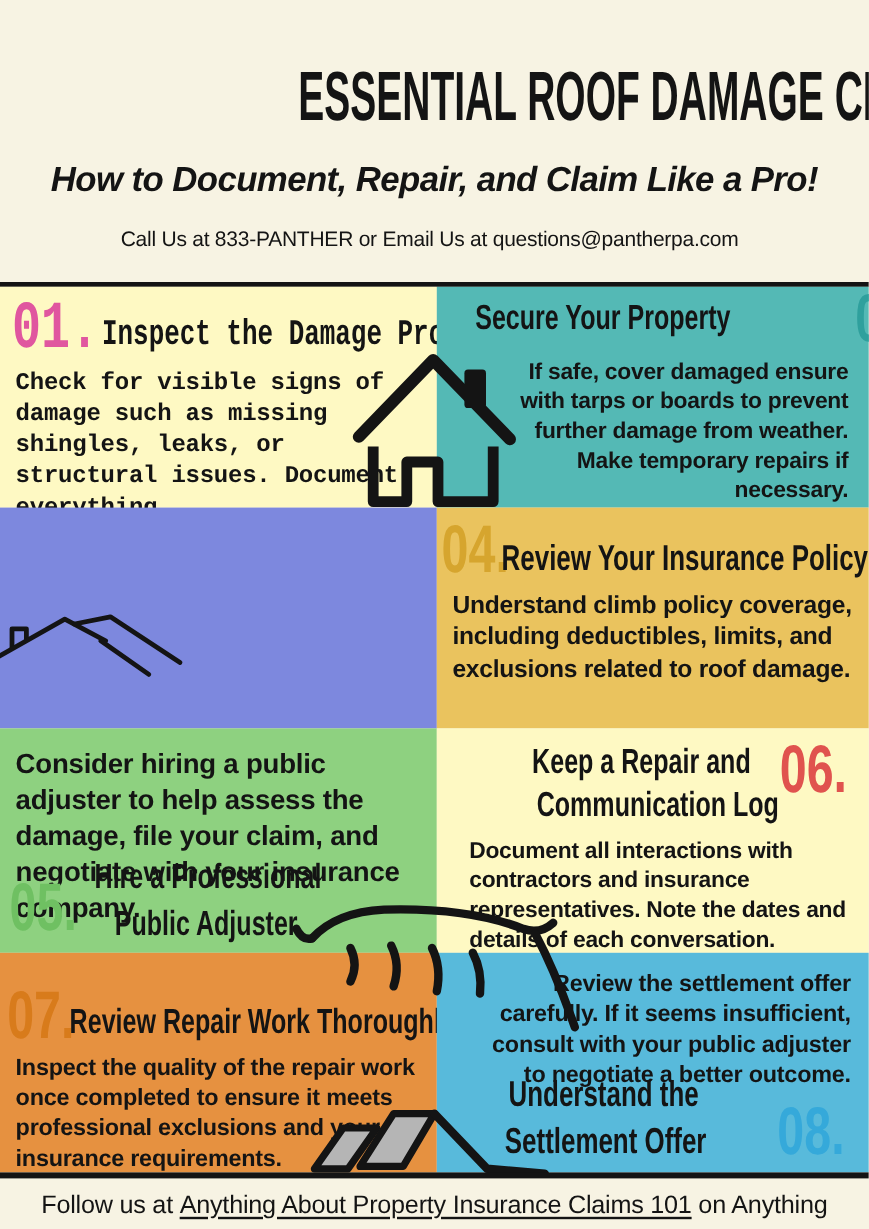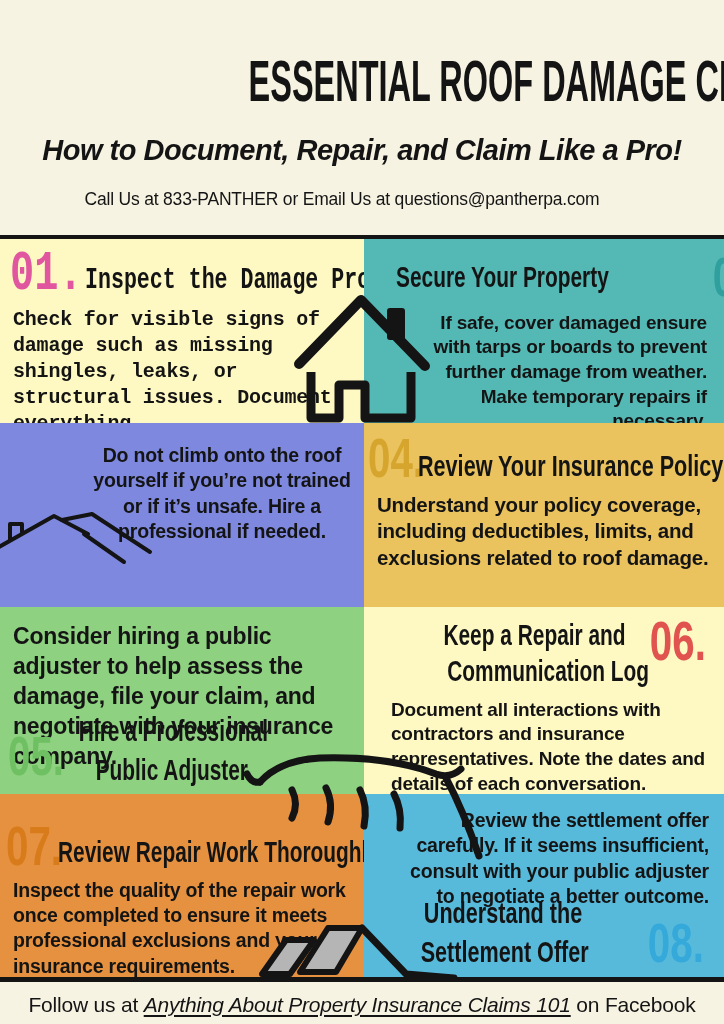--- a/index.html
+++ b/index.html
@@ -6,21 +6,21 @@
   body{width:724px;height:1024px;position:relative;overflow:hidden;
        font-family:"Liberation Sans","DejaVu Sans",sans-serif;color:#141414;}
 
   
   .header{position:absolute;top:0;left:0;width:724px;height:235px;text-align:center;}
   .main-title{margin:0;position:absolute;top:52px;left:0;width:724px;
       font-size:58px;font-weight:800;line-height:1;white-space:nowrap;letter-spacing:0px;}
   .main-title .cnd{transform:scaleX(.56);transform-origin:50% 50%;}
   .subtitle{position:absolute;top:134px;left:0;width:724px;margin:0;
       font-size:29px;font-weight:700;font-style:italic;letter-spacing:-0.5px;}
-  .contact{position:absolute;top:189px;left:0;width:684px;margin:0;
+  .contact{position:absolute;top:189px;left:16px;width:684px;margin:0;
       font-size:17.5px;font-weight:400;letter-spacing:-0.2px;}
 
   
   .cnd{display:inline-block;white-space:nowrap;font-weight:800;}
   .o-l{transform:scaleX(.72);transform-origin:0 50%;}
   .o-r{transform:scaleX(.72);transform-origin:100% 50%;}
   .o-c{transform:scaleX(.72);transform-origin:50% 50%;}
 
   .divider{position:absolute;left:0;width:724px;background:#141414;}
   .divider.top{top:235px;height:4px;}
@@ -35,21 +35,21 @@
   .btitle{font-size:30px;line-height:1.02;}
   .bbody{font-weight:700;line-height:1.3;margin:0;letter-spacing:-0.2px;}
 
   
   .b1-row{display:flex;align-items:flex-start;padding:12px 0 0 10px;}
   .b1-row .num{margin-right:-26px;}
   .b1-row .btitle{margin-top:14px;}
   .b1 .bbody{font-size:20px;padding:8px 10px 0 13px;}
 
   
-  .b2-row{display:flex;align-items:flex-start;padding:14px 20px 0 32px;}
+  .b2-row{display:flex;align-items:flex-start;padding:2px 20px 0 32px;}
   .b2-row .btitle{font-size:29px;margin-top:10px;}
   .b2-row .num{margin-left:auto;}
   .b2 .bbody{font-size:19px;text-align:right;padding:10px 17px 0 64px;}
 
   
   .b3 .bbody{font-size:19.5px;text-align:center;padding:20px 10px 0 90px;}
   .b3-row{position:absolute;left:18px;bottom:4px;display:flex;align-items:center;}
   .b3-row .btitle{font-size:30px;}
   .b3-row .num{margin-left:-88px;}
 
@@ -80,21 +80,21 @@
   
   .b8 .bbody{font-size:19.5px;text-align:right;padding:14px 15px 0 36px;}
   .b8-title{position:absolute;left:24px;bottom:6px;width:230px;text-align:center;line-height:1.3;}
   .b8-title .cnd{font-size:30px;}
   .b8-num{position:absolute;right:20px;bottom:10px;}
 
   
   .footer{position:absolute;top:982px;left:0;width:724px;height:46px;
       display:flex;align-items:center;justify-content:center;font-size:21px;
       font-weight:400;letter-spacing:-0.2px;white-space:pre;}
-  .footer .link{text-decoration:underline;text-decoration-thickness:2px;text-underline-offset:3px;font-style:italic;}
+  .footer .link{text-decoration:underline;text-decoration-thickness:2px;text-underline-offset:3px;}
 
   
   .icon{position:absolute;pointer-events:none;}
   .icon svg{display:block;overflow:visible;}
 </style>
 </head>
 <body style="background: rgb(247, 243, 227);">
 
 <div class="header">
   <h1 class="main-title"><span class="cnd">ESSENTIAL ROOF DAMAGE CHECKLIST</span></h1>
@@ -116,29 +116,28 @@
 
   <div class="block b2" style="background: rgb(84, 185, 181);">
     <div class="b2-row">
       <span class="cnd o-l btitle">Secure Your Property</span>
       <span class="cnd o-r num" style="color: rgb(47, 160, 157);">02.</span>
     </div>
     <p class="bbody">If safe, cover damaged ensure with tarps or boards to prevent further damage from weather. Make temporary repairs if necessary.</p>
   </div>
 
   <div class="block b3" style="background: rgb(125, 136, 222);">
-    <p class="bbody">Do not climb onto the roof yourself if you’re not trained or if it’s unsafe. Hire a professional if needed.</p>
   </div>
 
   <div class="block b4" style="background: rgb(234, 195, 94);">
     <div class="b4-row">
       <span class="cnd o-l num" style="color: rgb(214, 165, 46);">04.</span>
       <span class="cnd o-l btitle">Review Your Insurance Policy</span>
     </div>
-    <p class="bbody">Understand your policy coverage, including deductibles, limits, and exclusions related to roof damage.</p>
+    <p class="bbody">Understand climb policy coverage, including deductibles, limits, and exclusions related to roof damage.</p>
   </div>
 
   <div class="block b5" style="background: rgb(142, 209, 128);">
     <p class="bbody">Consider hiring a public adjuster to help assess the damage, file your claim, and negotiate with your insurance company.</p>
     <span class="cnd o-l num b5-num" style="color: rgb(111, 192, 98);">05.</span>
     <div class="b5-title">
       <span class="cnd o-c">Hire a Professional</span><br>
       <span class="cnd o-c">Public Adjuster</span>
     </div>
   </div>
@@ -202,13 +201,13 @@
 <div class="icon" style="left: 254px; top: 916px; color: rgb(20, 20, 20);">
   <svg width="210" height="66" viewBox="0 0 210 66" fill="none" stroke="currentColor" stroke-width="6" stroke-linejoin="round" stroke-linecap="round">
     <polygon points="8,58 32,24 60,24 36,58" fill="#b5b5b5"></polygon>
     <polygon points="46,56 74,12 108,12 82,56" fill="#b5b5b5"></polygon>
     <path d="M 108 12 L 152 58 L 200 62" stroke-width="7" fill="none"></path>
   </svg>
 </div>
 
 <div class="divider bottom"></div>
 
-<div class="footer"><span>Follow us at </span><span class="link">Anything About Property Insurance Claims 101</span><span> on Facebook</span></div>
+<div class="footer"><span>Follow us at </span><span class="link">Anything About Property Insurance Claims 101</span><span> on Anything</span></div>
 
 </body></html>

